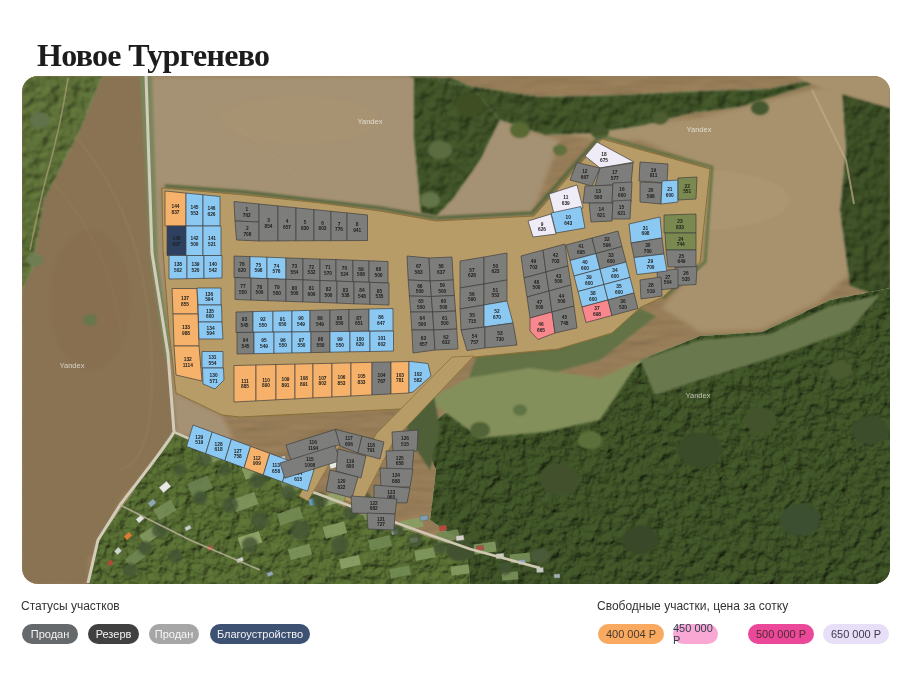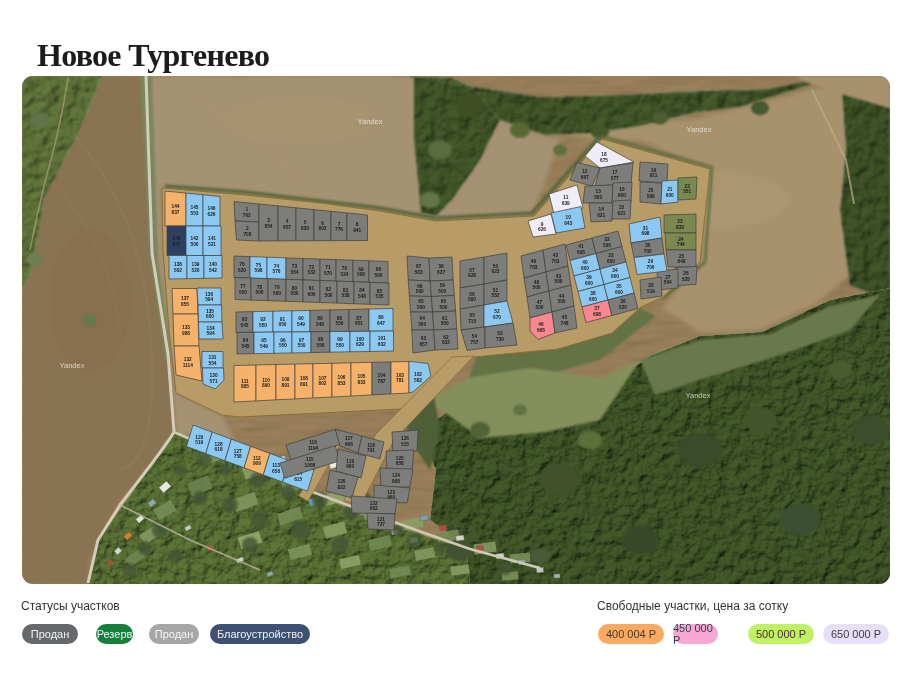--- a/index.html
+++ b/index.html
@@ -1,18 +1,18 @@
 <!DOCTYPE html>
 <html><head><meta charset="utf-8">
 <style>
 html,body{margin:0;padding:0;background:#fff;width:917px;height:700px;overflow:hidden;}
 body{font-family:"Liberation Sans",sans-serif;position:relative;}
 h1{position:absolute;left:21px;top:21px;margin:16px;font-family:"Liberation Serif",serif;
    font-size:32px;font-weight:bold;color:#1c1c1c;letter-spacing:-0.7px;}
-.map{position:absolute;left:22px;top:76px;width:868px;height:508px;border-radius:11px;overflow:hidden;}
+.map{position:absolute;left:22px;top:76px;width:868px;height:508px;border-radius:16px;overflow:hidden;}
 .lbl{position:absolute;font-size:12px;color:#333;}
 .pill{position:absolute;height:20px;border-radius:10px;font-size:11px;display:flex;
   align-items:center;justify-content:center;top:624px;}
 .pl{font-size:4.8px;font-weight:bold;fill:#1d1d1d;text-anchor:middle;stroke:none;}
 .wm{font-size:7.5px;fill:#ffffff;opacity:0.65;text-anchor:middle;stroke:none;}
 </style></head>
 <body>
 
 <h1>Новое Тургенево</h1>
 
@@ -1110,26 +1110,26 @@
 <text x="699" y="132" class="wm">Yandex</text>
 <text x="72" y="368" class="wm">Yandex</text>
 <text x="698" y="398" class="wm">Yandex</text>
 </svg>
 </div>
 
 <div class="lbl" style="left:21px;top:599px;">Статусы участков</div>
 
 <div class="pill" style="left:22px;width:56px;background:#66696b;color:#f2f2f2;">Продан</div>
 
-<div class="pill" style="left:88px;width:37px;background:#15803d;color:#f2f2f2;margin-left:8px;">Резерв</div>
+<div class="pill" style="left:88px;width:51px;background:#404040;color:#f2f2f2;">Резерв</div>
 
 <div class="pill" style="left:149px;width:50px;background:#a6a6a6;color:#f6f6f6;">Продан</div>
 
 <div class="pill" style="left:210px;width:100px;background:#3d5173;color:#f2f2f2;">Благоустройство</div>
 
 <div class="lbl" style="left:597px;top:599px;">Свободные участки, цена за сотку</div>
 
 <div class="pill" style="left:598px;width:66px;background:#f9aa60;color:#463a2c;">400 004 Р</div>
 
 <div class="pill" style="left:673px;width:45px;background:#f9a8d4;color:#2c3e4e;">450 000 Р</div>
 
-<div class="pill" style="left:748px;width:66px;background:#bef264;color:#4a2e31;border-radius:10px;">500 000 Р</div>
+<div class="pill" style="left:748px;width:66px;background:#ec4899;color:#4a2e31;border-radius:10px;">500 000 Р</div>
 
 <div class="pill" style="left:823px;width:66px;background:#e7dff7;color:#3e3a4a;">650 000 Р</div>
 </body></html>

